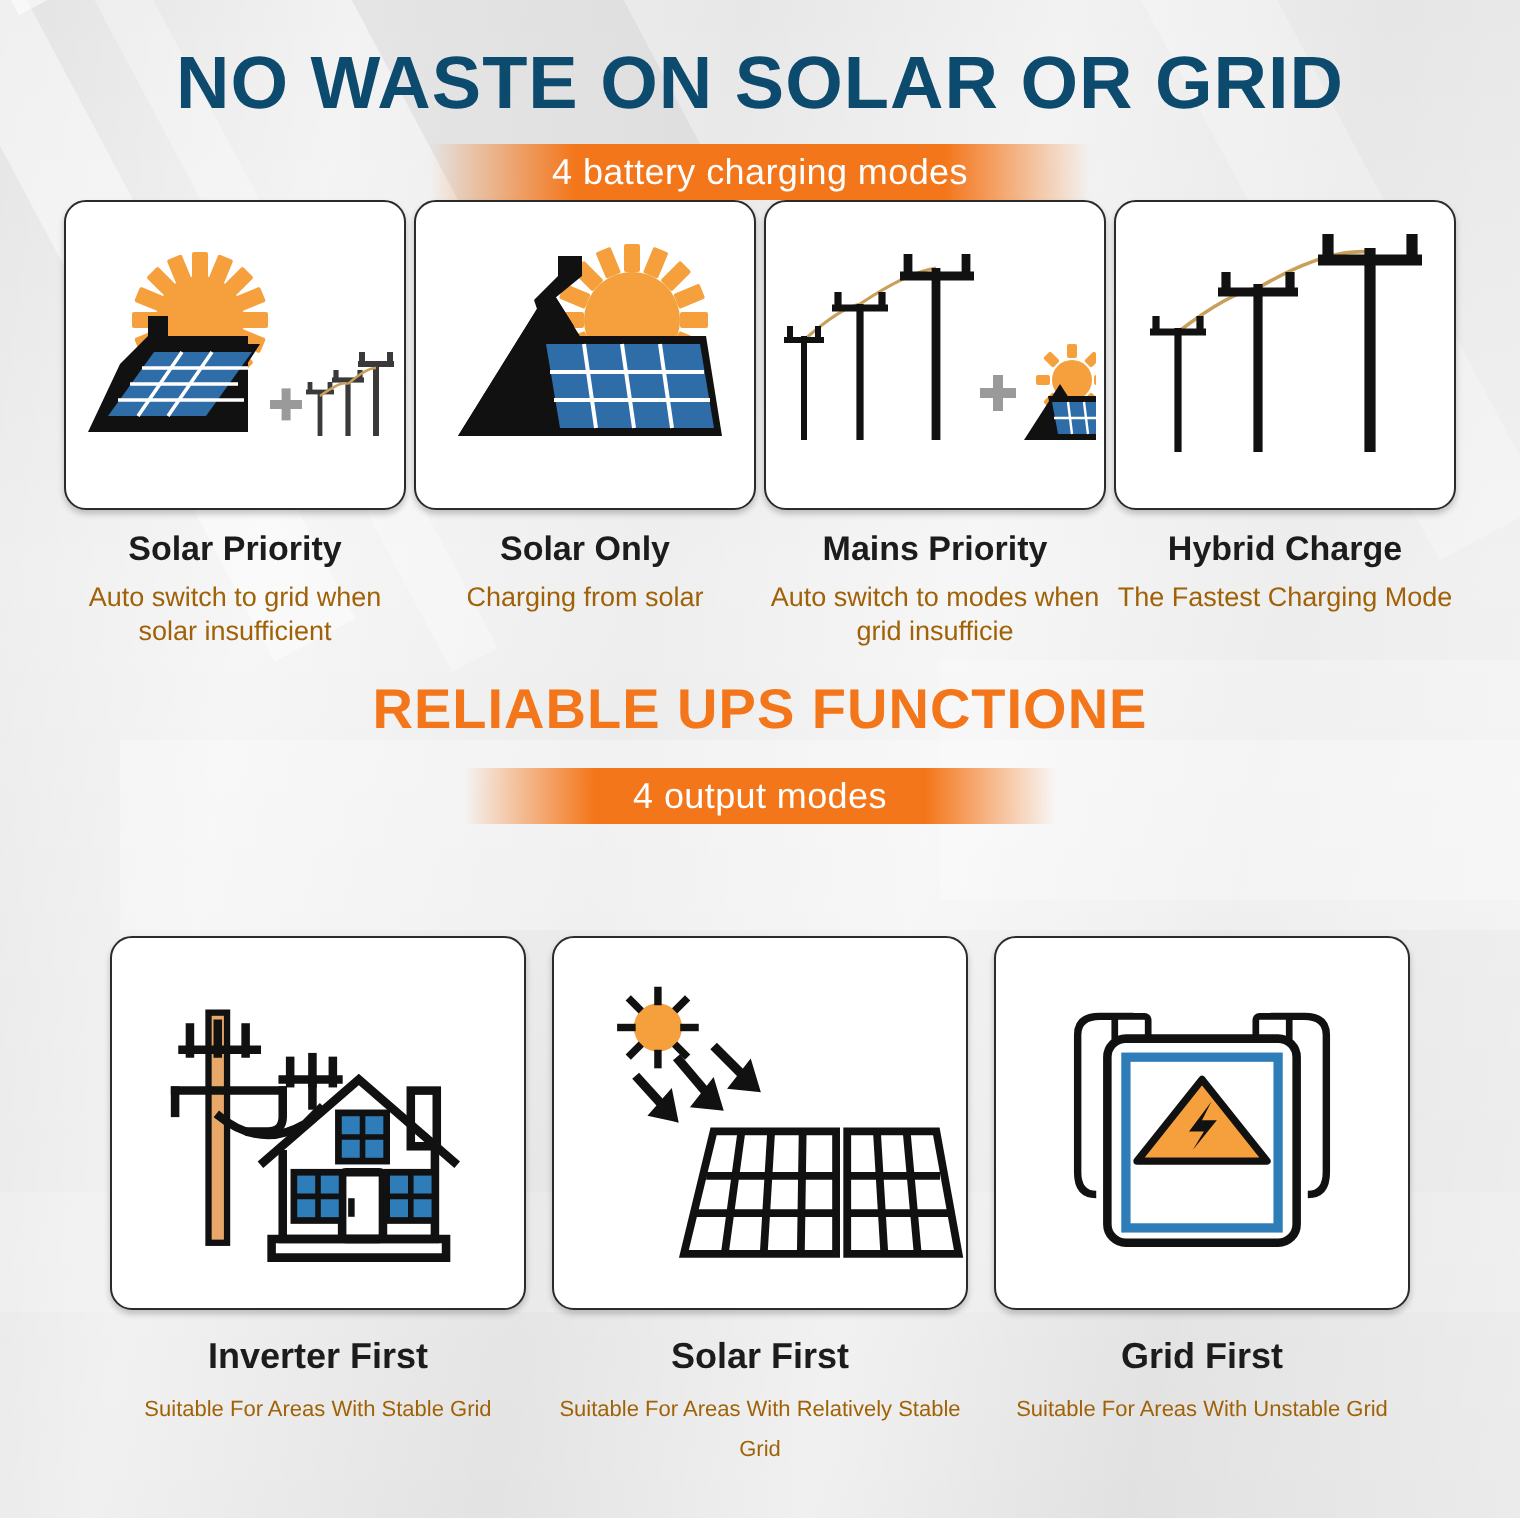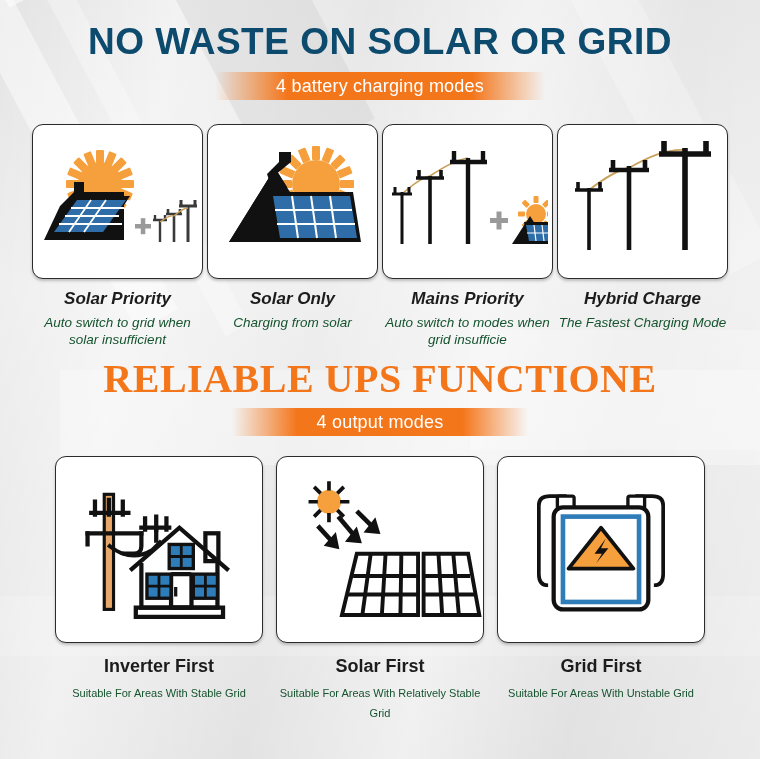--- a/index.html
+++ b/index.html
@@ -43,46 +43,46 @@
 
   .page { position: relative; z-index: 2; }
 
   
   .section-title {
     text-align: center;
     font-weight: bold;
     letter-spacing: 0.5px;
   }
   #title-1 { font-size: 37px; line-height: 44px; padding-top: 20px; }
-  #title-2 { font-size: 40px; line-height: 42px; padding-top: 10px; font-family: Liberation Serif, serif; }
+  #title-2 { font-size: 28px; line-height: 42px; padding-top: 10px; }
 
   
   .badge-wrap { display: flex; justify-content: center; text-align: center; }
   .badge {
     position: relative;
     height: 28px;
     display: flex;
     align-items: center;
     justify-content: center;
     color: #ffffff;
     font-size: 18px;
     font-weight: 500;
     letter-spacing: 0.2px;
   }
   #badge-1 { width: 330px; margin-top: 8px; }
   #badge-2 { width: 296px; margin-top: 8px; }
 
   
   .card-row { display: flex; justify-content: center; }
-  #row-charging { gap: 4px; margin-top: 24px; font-style: italic; }
+  #row-charging { gap: 4px; margin-top: 0; }
   #row-output   { gap: 13px; margin-top: 20px; }
 
   .card { display: flex; flex-direction: column; align-items: center; }
   #row-charging .card { width: 171px; }
-  #row-output   .card { width: 208px; }
+  #row-output   .card { width: 208px; margin-top: 36px; }
 
   .card-frame {
     width: 100%;
     background: #ffffff;
     border: 1.6px solid #2b2b2b;
     border-radius: 11px;
     box-shadow: 0 2px 3px rgba(0,0,0,0.22);
     display: flex;
     align-items: center;
     justify-content: center;
@@ -96,21 +96,21 @@
   .card-title {
     text-align: center;
     color: #1c1c1c;
     font-weight: bold;
   }
   #row-charging .card-title { font-size: 17px; margin-top: 10px; }
   #row-output   .card-title { font-size: 18px; margin-top: 13px; }
 
   .card-desc {
     text-align: center;
-    color: #14532d;
+    color: #a16207;
     line-height: 17px;
   }
   #row-charging .card-desc { font-size: 13.5px; margin-top: 5px; }
   #row-output   .card-desc { font-size: 11px;  margin-top: 6px; line-height: 20px; }
 </style>
 </head>
 <body>
 
 <div class="bg"></div>
 <div class="bg-streak streak-a"></div>

